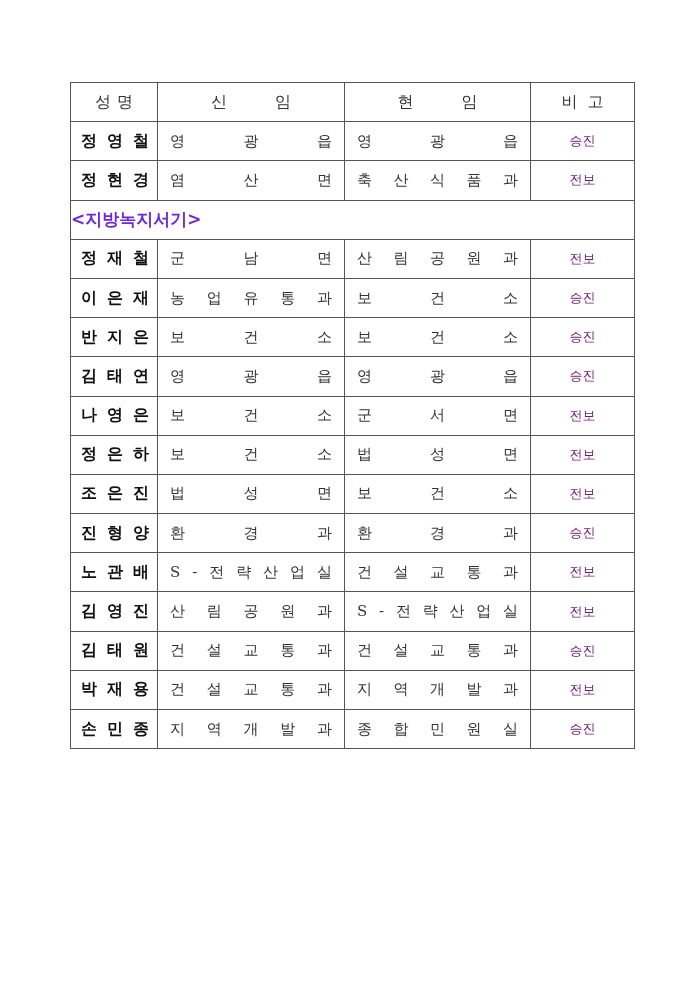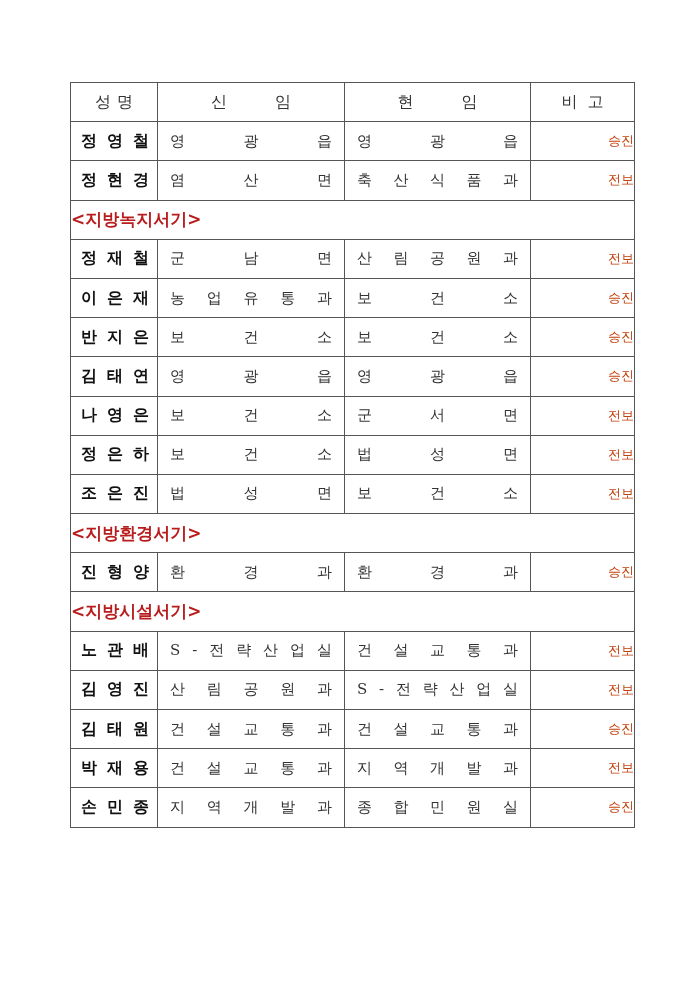--- a/index.html
+++ b/index.html
@@ -16,22 +16,22 @@
   col.c-cur { width: 186px; }
   col.c-rem { width: 104px; }
   th { font-weight: normal; font-family: "DejaVu Serif", serif; font-size: 16px; color: #333; }
   .hdr-spread { display: flex; justify-content: space-between; padding: 0 24px; }
   .hdr-spread-wide { display: flex; justify-content: center; gap: 48px; }
   .hdr-rem { display: flex; justify-content: center; gap: 10px; }
   td.name { font-weight: bold; font-size: 16px; color: #111; }
   .name-inner { display: flex; justify-content: space-between; padding: 0 8px 0 10px; }
   td.post { font-family: "DejaVu Serif", serif; font-size: 15px; color: #333; }
   .post-inner { display: flex; justify-content: space-between; padding: 0 12px 0 12px; }
-  td.remark { font-family: Liberation Serif, serif; font-size: 13px; color: #c2410c; text-align: right; }
-  td.group { font-weight: bold; font-size: 17px; color: #b91c1c; padding-left: 6px; text-align: left; }
+  td.remark { font-family: Liberation Serif, serif; font-size: 13px; color: #701a75; text-align: center; }
+  td.group { font-weight: bold; font-size: 17px; color: #6d28d9; padding-left: 6px; text-align: left; }
 </style>
 </head>
 <body>
 
 <table class="roster">
   <colgroup>
       <col class="c-name">
       <col class="c-new">
       <col class="c-cur">
       <col class="c-rem">
@@ -284,23 +284,20 @@
         <td class="post">
           <div class="post-inner">
             <span>보</span>
             <span>건</span>
             <span>소</span>
           </div>
         </td>
         <td class="remark">전보</td>
       </tr>
       <tr>
-        <td colspan="4" class="group">&lt;지방환경서기&gt;</td>
-      </tr>
-      <tr>
         <td class="name">
           <div class="name-inner">
             <span>진</span>
             <span>형</span>
             <span>양</span>
           </div>
         </td>
         <td class="post">
           <div class="post-inner">
             <span>환</span>
@@ -309,23 +306,20 @@
           </div>
         </td>
         <td class="post">
           <div class="post-inner">
             <span>환</span>
             <span>경</span>
             <span>과</span>
           </div>
         </td>
         <td class="remark">승진</td>
-      </tr>
-      <tr>
-        <td colspan="4" class="group">&lt;지방시설서기&gt;</td>
       </tr>
       <tr>
         <td class="name">
           <div class="name-inner">
             <span>노</span>
             <span>관</span>
             <span>배</span>
           </div>
         </td>
         <td class="post">

